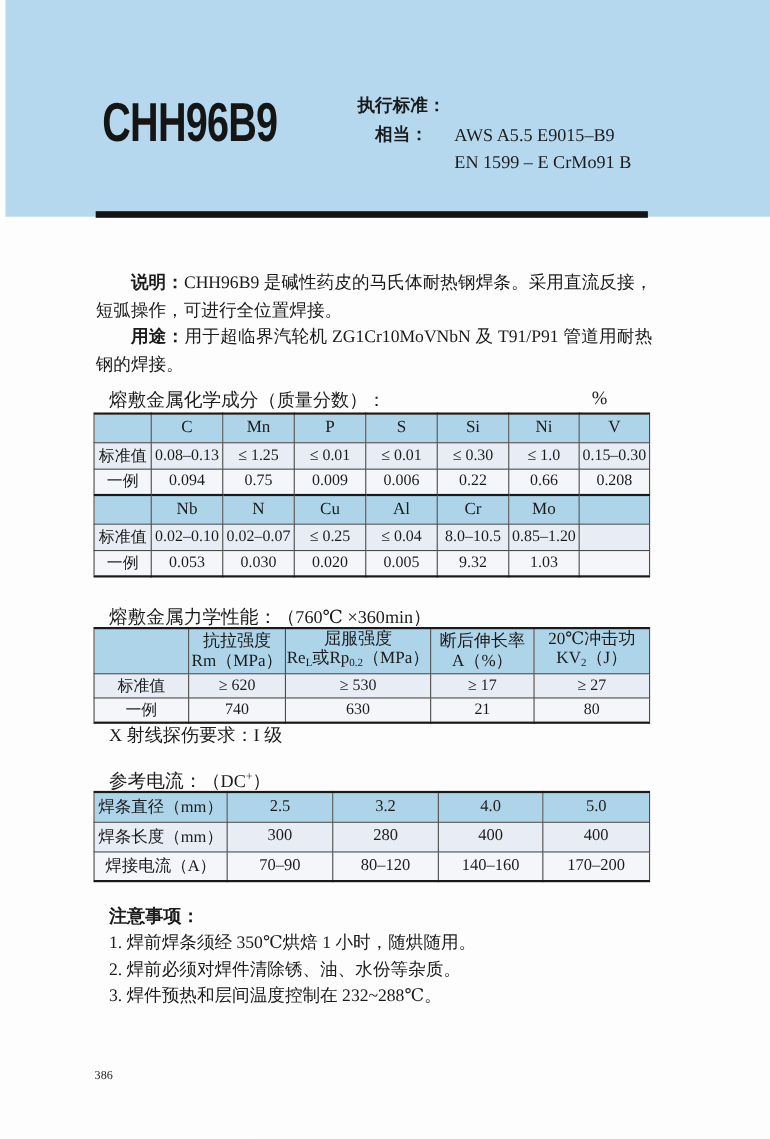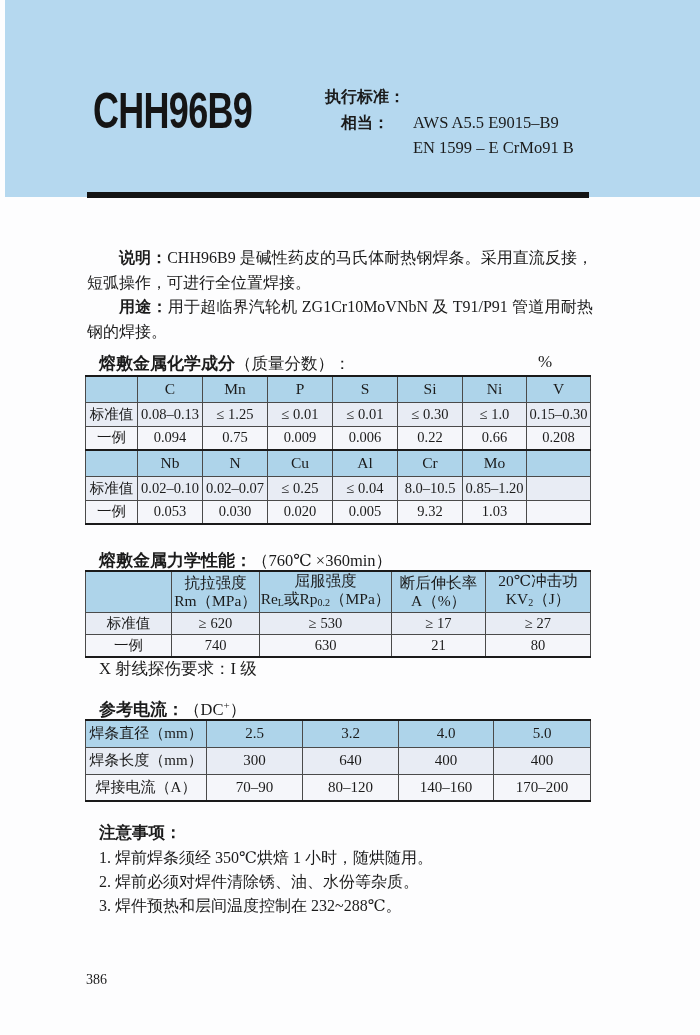--- a/index.html
+++ b/index.html
@@ -30,21 +30,21 @@
   .std-value { font-size:16.5px; white-space:nowrap; }
   .rule { position:absolute; left:87px; top:192px; width:502px; height:6px; background:#141414; }
 
   
   .desc { position:absolute; left:87px; top:246px; width:506px; font-size:16px; line-height:24.5px; text-align:justify; }
   .desc p { text-indent:32px; }
   .cn-bold { font-family:"Liberation Sans","DejaVu Sans",sans-serif; font-weight:bold; }
 
   
   .sec-title { position:absolute; font-size:17px; white-space:nowrap; }
-  .sec-title .t-bold { font-family:"Liberation Sans","DejaVu Sans",sans-serif; font-weight:bold; }
+  .sec-title .t-bold { font-family:"Liberation Sans","DejaVu Sans",sans-serif; font-weight:normal; }
   .sec-title .t-reg { font-size:16.5px;margin-top:36px; }
   .unit { position:absolute; left:538px; top:352px; font-size:17px; }
 
   
   table { position:absolute; border-collapse:collapse; table-layout:fixed; width:505px; background:#f5f6fa; }
   td {
     border:1px solid #4a4a4a; text-align:center; vertical-align:middle;
     font-size:14.5px; padding:0; overflow:hidden; white-space:nowrap;
   }
   table { border-top:2.5px solid #1a1a1a; border-bottom:2.5px solid #1a1a1a; }
@@ -61,21 +61,21 @@
   .cur td { font-size:15px;margin-top:24px; }
   sub { font-size:10px; vertical-align:-2px; }
   .sup { font-size:11px; vertical-align:6px; }
 
   .xray { position:absolute; left:99px; top:658px; font-size:16.5px; }
 
   
   .notes-title { position:absolute; left:99px; top:822px; font-size:16.5px; }
   .notes { position:absolute; left:99px; top:846px; font-size:16px; line-height:24px; }
 
-  .page-num { position:absolute; left:86px; top:972px; font-size:14px;text-align:center; }
+  .page-num { position:absolute; left:86px; top:972px; font-size:11px;text-align:center; }
 </style>
 </head>
 <body>
 
 <div class="page">
 
   <div class="band">
     <div class="brand">CHH96B9</div>
     <div class="standards">
       <div class="std-line">
@@ -236,21 +236,21 @@
         <tr>
       <td class="h">焊条直径（mm）</td>
       <td class="h">2.5</td>
       <td class="h">3.2</td>
       <td class="h">4.0</td>
       <td class="h">5.0</td>
     </tr>
     <tr class="s">
       <td>焊条长度（mm）</td>
       <td>300</td>
-      <td>640</td>
+      <td>280</td>
       <td>400</td>
       <td>400</td>
     </tr>
     <tr class="w">
       <td>焊接电流（A）</td>
       <td>70–90</td>
       <td>80–120</td>
       <td>140–160</td>
       <td>170–200</td>
     </tr>

